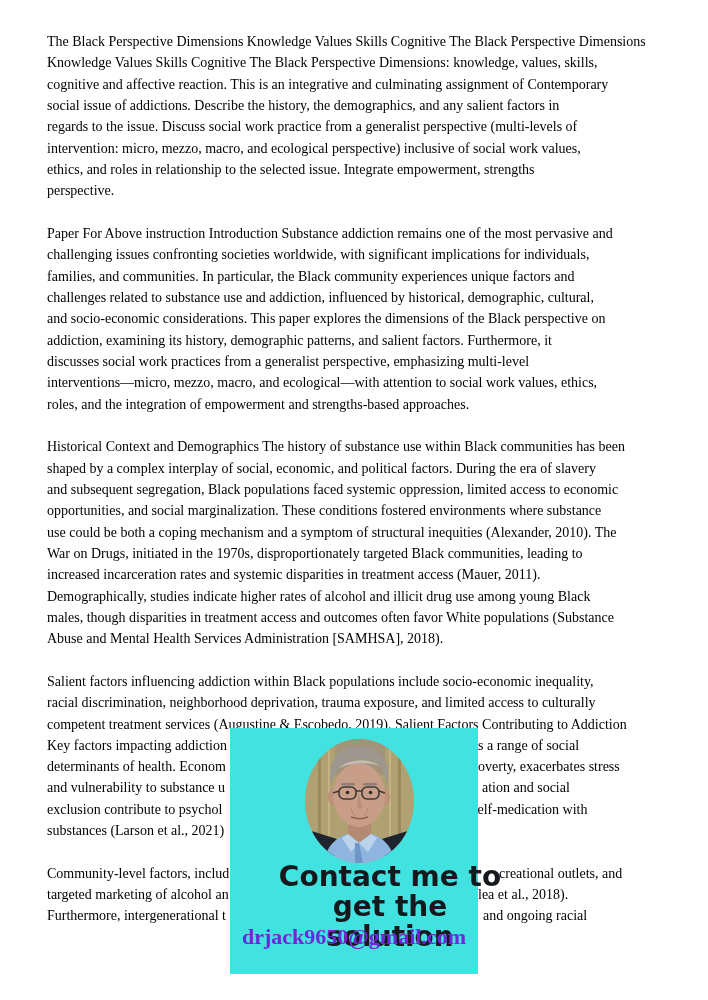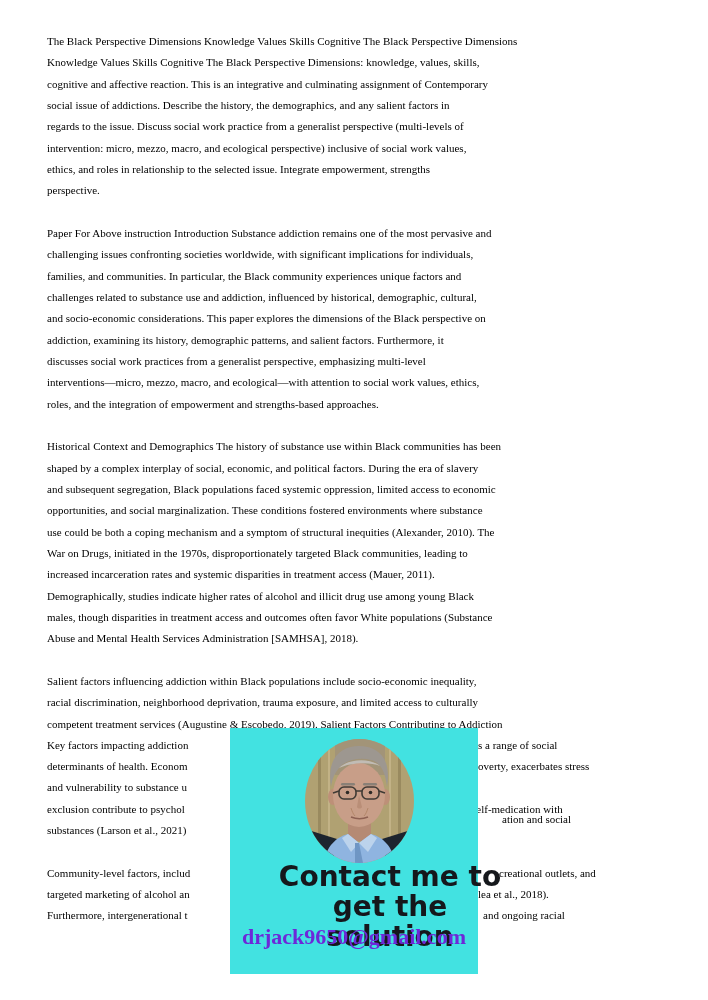--- a/index.html
+++ b/index.html
@@ -7,21 +7,21 @@
     width:708px; height:1000px; background:#ffffff;
     font-family:"Liberation Serif", serif;
     -webkit-font-smoothing:antialiased;
   }
   .page {
     position:relative; width:708px; height:1000px;
     background:#ffffff; overflow:hidden;
   }
   .text-flow {
     position:absolute; left:47px; top:31px; width:630px;
-    font-size:11px; line-height:21.34px; color:#000000;
+    font-size:14px; line-height:21.34px; color:#000000;
   }
   .para { margin:0 0 21.34px 0; }
   .line {
     height:21.34px; white-space:nowrap; position:relative;
   }
   .frag-right { position:absolute; top:0; }
   .promo {
     position:absolute; left:230px; top:728px; width:248px; height:246px;
     background:#42e2e1; text-align:center; z-index:5;
   }
@@ -77,21 +77,21 @@
         <div class="line">Demographically, studies indicate higher rates of alcohol and illicit drug use among young Black</div>
         <div class="line">males, though disparities in treatment access and outcomes often favor White populations (Substance</div>
         <div class="line">Abuse and Mental Health Services Administration [SAMHSA], 2018).</div>
       </div>
       <div class="para">
         <div class="line">Salient factors influencing addiction within Black populations include socio-economic inequality,</div>
         <div class="line">racial discrimination, neighborhood deprivation, trauma exposure, and limited access to culturally</div>
         <div class="line">competent treatment services (Augustine &amp; Escobedo, 2019). Salient Factors Contributing to Addiction</div>
         <div class="line"><span>Key factors impacting addiction</span><span class="frag-right" style="left: 431px;">s a range of social</span></div>
         <div class="line"><span>determinants of health. Econom</span><span class="frag-right" style="left: 431px;">overty, exacerbates stress</span></div>
-        <div class="line"><span>and vulnerability to substance u</span><span class="frag-right" style="left: 455px; margin-top: 32px;">ation and social</span></div>
+        <div class="line"><span>and vulnerability to substance u</span><span class="frag-right" style="left: 435px;">ation and social</span></div>
         <div class="line"><span>exclusion contribute to psychol</span><span class="frag-right" style="left: 425px;">self-medication with</span></div>
         <div class="line"><span>substances (Larson et al., 2021)</span><span class="frag-right" style="left: 431px;"></span></div>
       </div>
       <div class="para">
         <div class="line"><span>Community-level factors, includ</span><span class="frag-right" style="left: 452px;">creational outlets, and</span></div>
         <div class="line"><span>targeted marketing of alcohol an</span><span class="frag-right" style="left: 431px;">lea et al., 2018).</span></div>
         <div class="line"><span>Furthermore, intergenerational t</span><span class="frag-right" style="left: 436px; text-align: right;">and ongoing racial</span></div>
       </div>
     </div>
 

